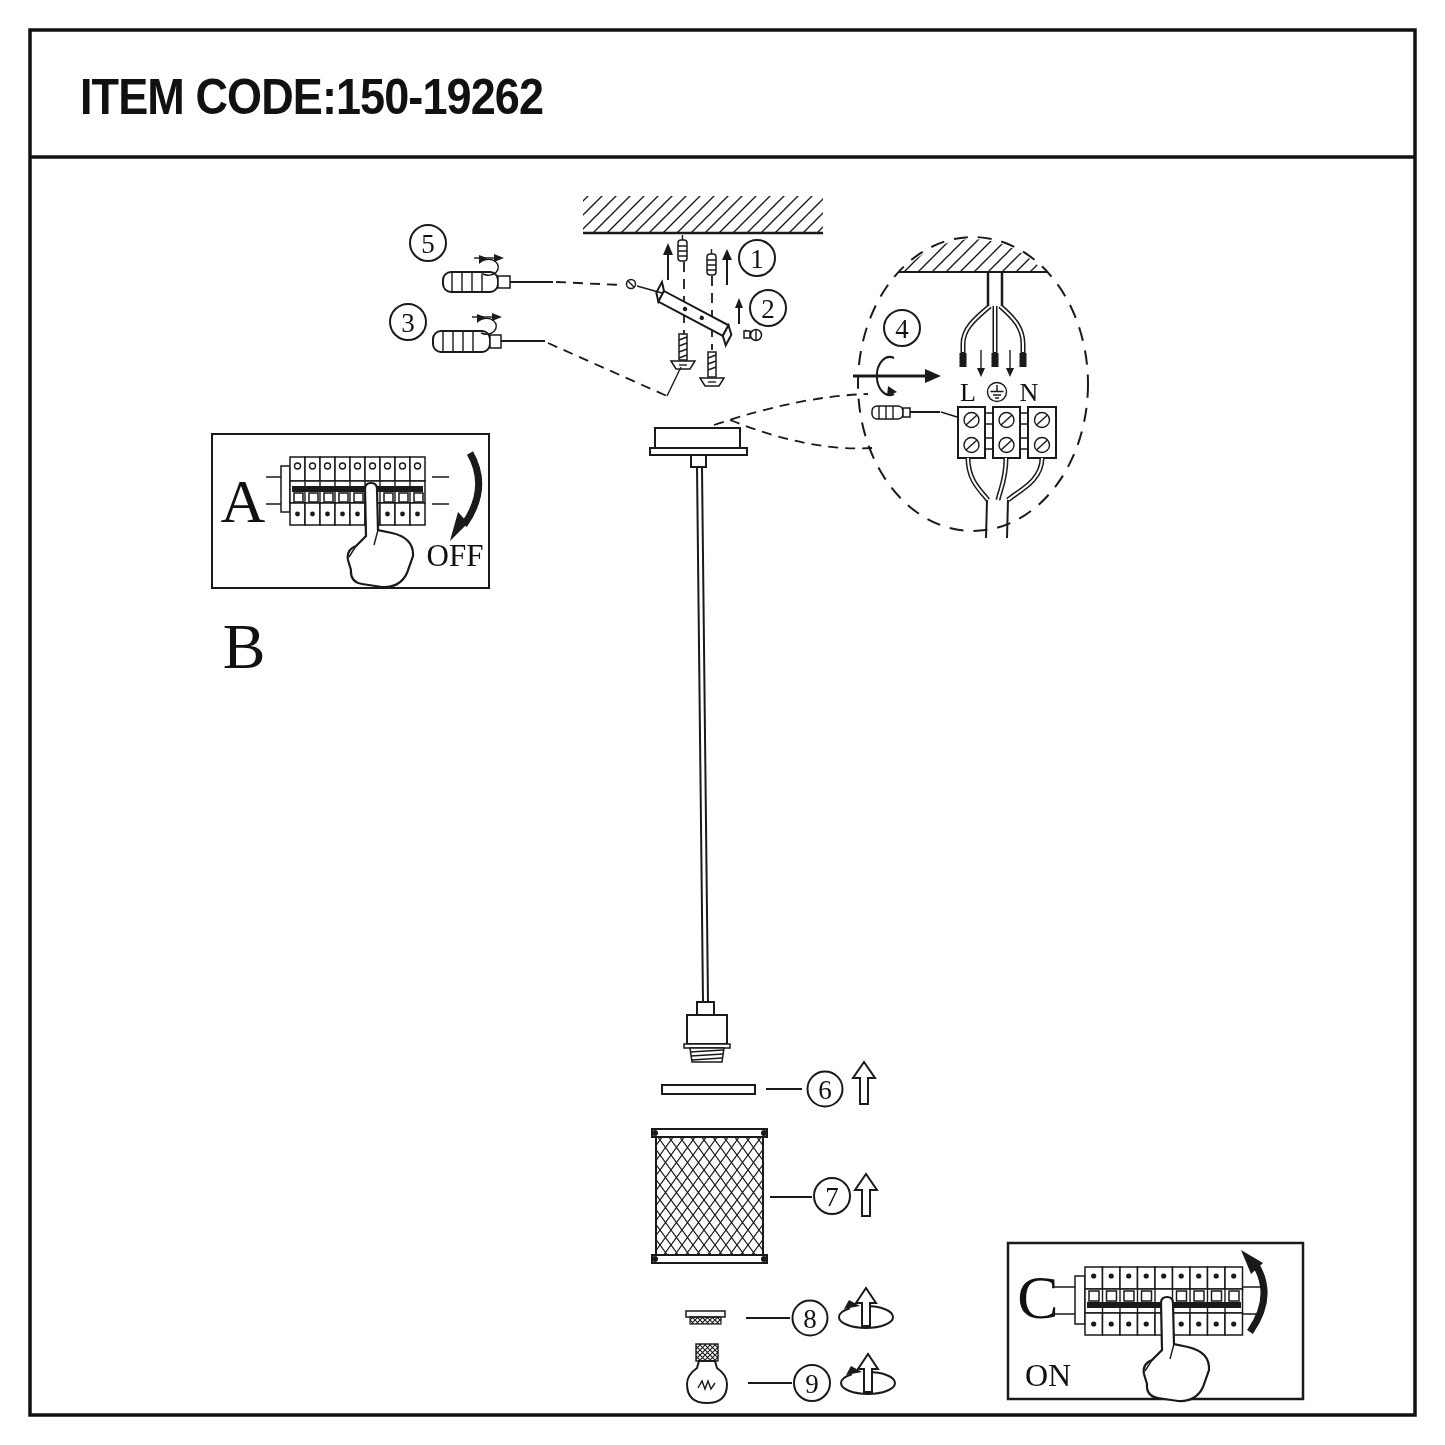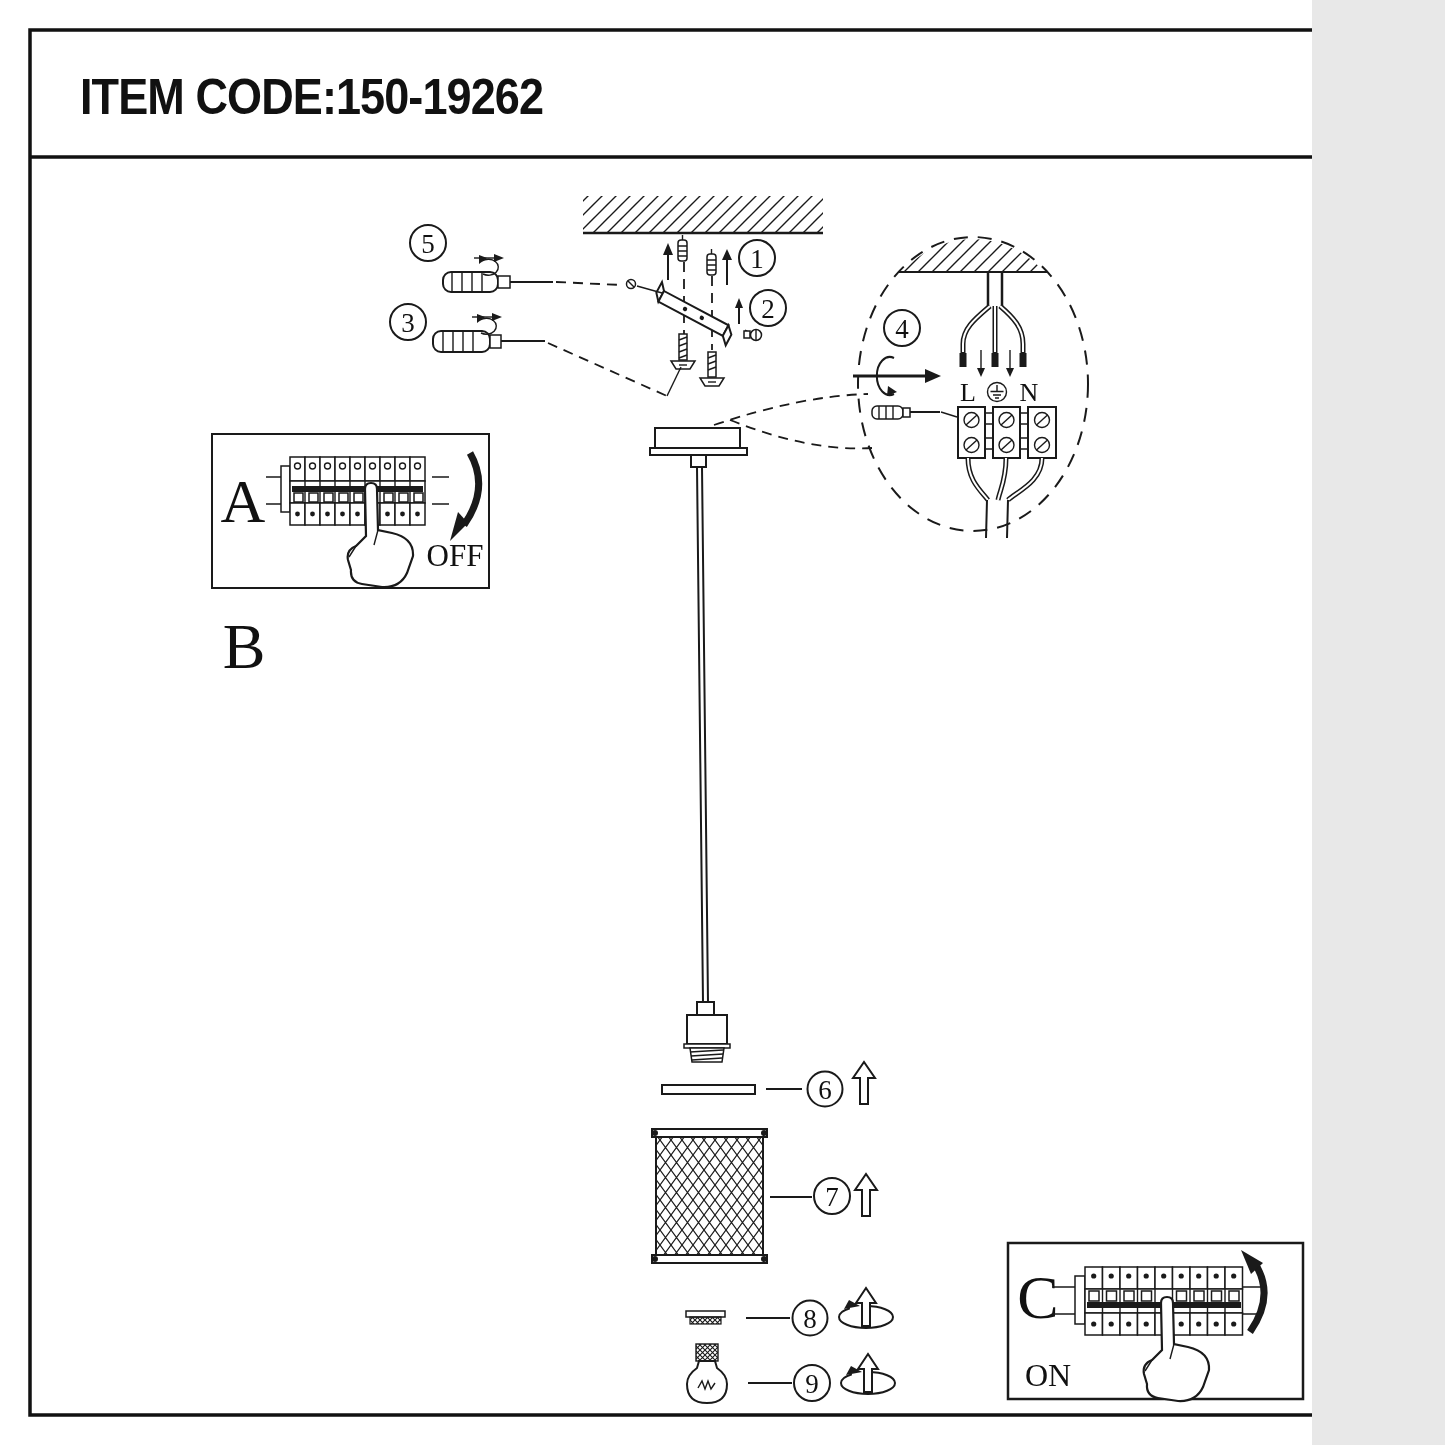--- a/index.html
+++ b/index.html
@@ -1,16 +1,16 @@
 <!DOCTYPE html>
 <html><head>
 <meta charset="utf-8">
 <style>
   html,body{margin:0;padding:0;background:#e8e8e8;}
-  .page{position:relative;width:1312px;height:1445px;background:#ffffff;font-family:"Liberation Sans",sans-serif;overflow:hidden;}
+  .page{position:relative;width:1445px;height:1445px;background:#ffffff;font-family:"Liberation Sans",sans-serif;overflow:hidden;}
   .title{position:absolute;left:80px;top:68px;font-size:50px;font-weight:700;color:#111;
          letter-spacing:-1px;transform:scaleX(.9);transform-origin:left top;white-space:nowrap;}
   svg{position:absolute;left:0;top:0;}
   .ln{fill:none;stroke:#1a1a1a;stroke-width:2;}
   .ln25{fill:none;stroke:#1a1a1a;stroke-width:2.5;}
   .thin{fill:none;stroke:#1a1a1a;stroke-width:1.4;}
   .fw{fill:#ffffff;stroke:#1a1a1a;stroke-width:2;}
   .fw15{fill:#ffffff;stroke:#1a1a1a;stroke-width:1.5;}
   .blk{fill:#1a1a1a;stroke:none;}
   .dash{fill:none;stroke:#1a1a1a;stroke-width:1.8;stroke-dasharray:10 7;}

